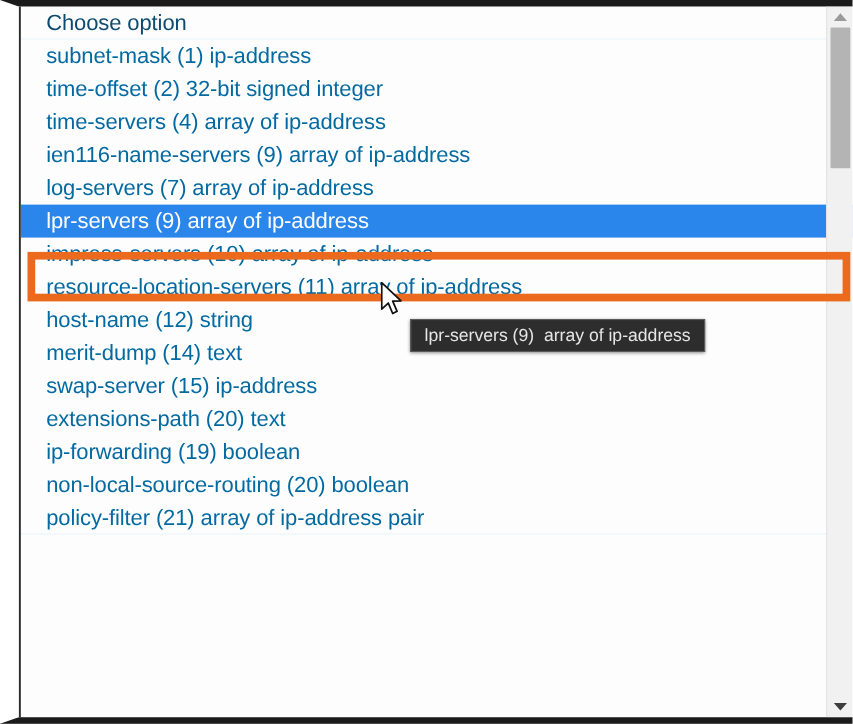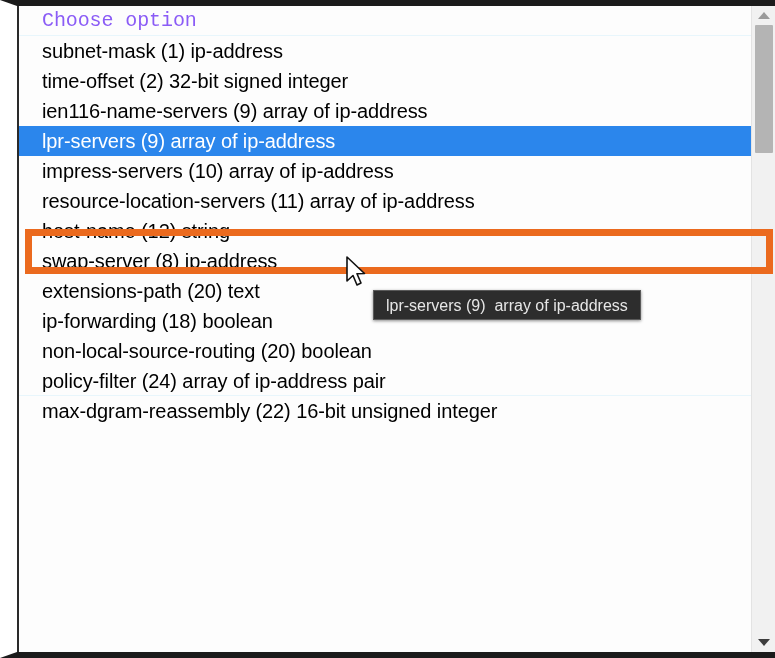--- a/index.html
+++ b/index.html
@@ -49,27 +49,26 @@
     background: #fdfdfd;
     overflow: hidden;
   }
 
   .option-row {
     position: relative;
     height: 30px;
     line-height: 30px;
     padding-left: 23px;
     font-size: 20px;
-    color: #000000;
+    color: #0369a1;
     white-space: nowrap;
     letter-spacing: -0.1px;
   }
   .option-row.placeholder-row {
-    color: #8b5cf6;
-    font-family: Liberation Mono, monospace;
+    color: #0c4a6e;
   }
   .option-row.divider-under::after {
     content: "";
     position: absolute;
     left: 0;
     right: 0;
     bottom: 0;
     height: 1px;
     background: #e8f6fc;
   }
@@ -160,31 +159,33 @@
 </head>
 <body>
 
 <div id="screenshot-frame">
 
   <div id="option-listbox">
 
   <div class="option-row placeholder-row divider-under">Choose option</div>
       <div class="option-row">subnet-mask (1) ip-address</div>
       <div class="option-row">time-offset (2) 32-bit signed integer</div>
+      <div class="option-row">time-servers (4) array of ip-address</div>
       <div class="option-row">ien116-name-servers (9) array of ip-address</div>
+      <div class="option-row">log-servers (7) array of ip-address</div>
       <div class="option-row selected">lpr-servers (9) array of ip-address</div>
       <div class="option-row">impress-servers (10) array of ip-address</div>
       <div class="option-row">resource-location-servers (11) array of ip-address</div>
       <div class="option-row">host-name (12) string</div>
-      <div class="option-row">swap-server (8) ip-address</div>
+      <div class="option-row">merit-dump (14) text</div>
+      <div class="option-row">swap-server (15) ip-address</div>
       <div class="option-row">extensions-path (20) text</div>
-      <div class="option-row">ip-forwarding (18) boolean</div>
+      <div class="option-row">ip-forwarding (19) boolean</div>
       <div class="option-row">non-local-source-routing (20) boolean</div>
-      <div class="option-row divider-under">policy-filter (24) array of ip-address pair</div>
-      <div class="option-row">max-dgram-reassembly (22) 16-bit unsigned integer</div>
+      <div class="option-row divider-under">policy-filter (21) array of ip-address pair</div>
     </div>
 
   <div id="option-scrollbar">
     <div class="scroll-arrow up">
       <span class="tri"></span>
     </div>
     <div id="scroll-thumb"></div>
     <div class="scroll-arrow down">
       <span class="tri"></span>
     </div>

